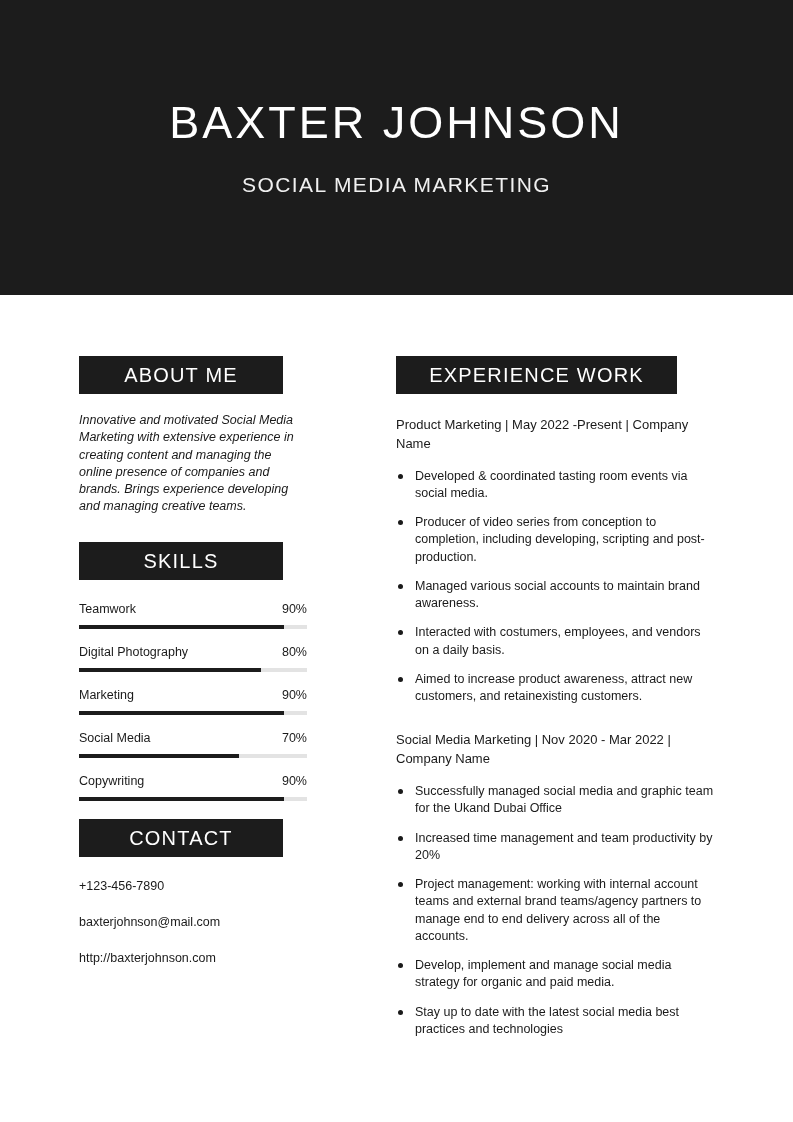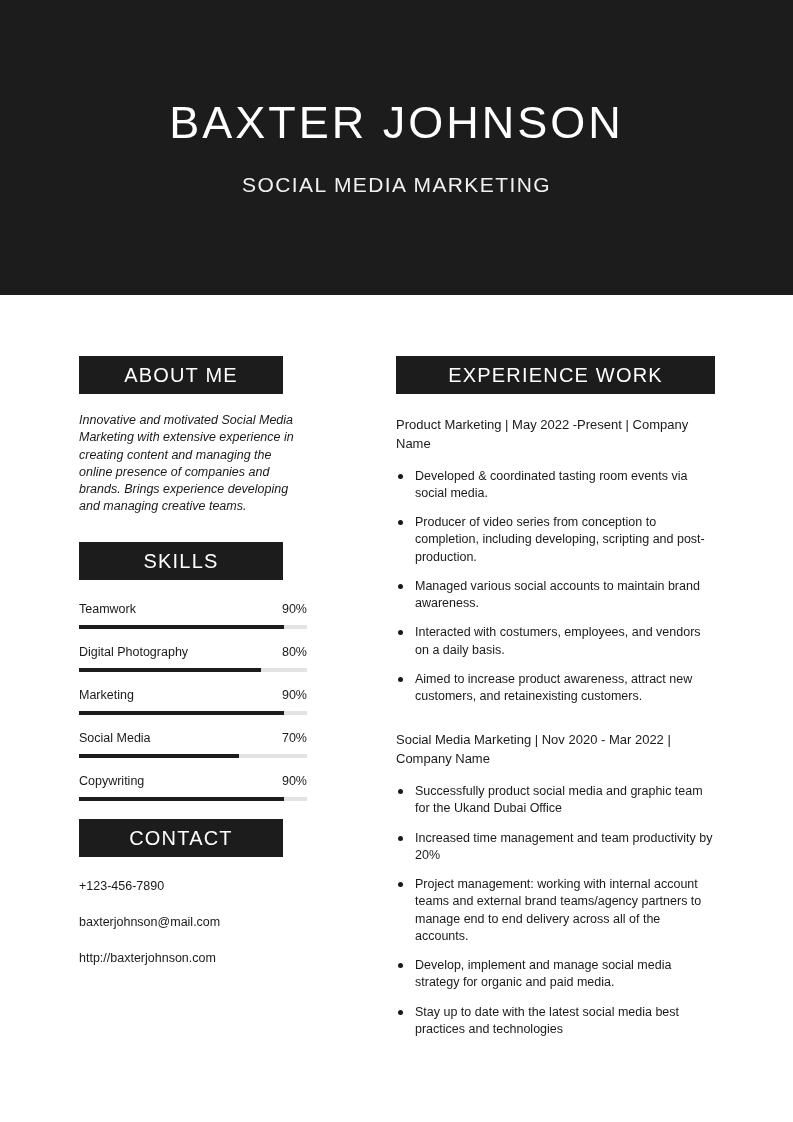--- a/index.html
+++ b/index.html
@@ -71,21 +71,21 @@
   .bar {
     background: #1c1c1c;
     color: #ffffff;
     text-align: center;
     font-size: 20px;
     letter-spacing: 1.2px;
     padding: 8px 0 9px 0;
     box-sizing: border-box;
   }
   .bar-left { width: 204px; height: 38px; line-height: 22px; }
-  .bar-right { width: 319px; height: 38px; line-height: 22px; }
+  .bar-right { width: 281px; height: 38px; line-height: 22px; }
 
   
   .about-text {
     margin: 18px 0 0 0;
     font-size: 12.5px;
     line-height: 1.38;
     color: #1a1a1a;
     font-style: italic;
   }
 
@@ -254,21 +254,21 @@
         <li class="bullet">Producer of video series from conception to completion, including developing, scripting and post-production.</li>
         <li class="bullet">Managed various social accounts to maintain brand awareness.</li>
         <li class="bullet">Interacted with costumers, employees, and vendors on a daily basis.</li>
         <li class="bullet">Aimed to increase product awareness, attract new customers, and retainexisting customers.</li>
       </ul>
     </div>
 
     <div class="job job-2">
       <p class="job-title">Social Media Marketing | Nov 2020 - Mar 2022 | Company Name</p>
       <ul class="bullets">
-        <li class="bullet">Successfully product social media and graphic team for the Ukand Dubai Office</li>
+        <li class="bullet">Successfully managed social media and graphic team for the Ukand Dubai Office</li>
         <li class="bullet">Increased time management and team productivity by 20%</li>
         <li class="bullet">Project management: working with internal account teams and external brand teams/agency partners to manage end to end delivery across all of the accounts.</li>
         <li class="bullet">Develop, implement and manage social media strategy for organic and paid media.</li>
         <li class="bullet">Stay up to date with the latest social media best practices and technologies</li>
       </ul>
     </div>
   </div>
 
 </div>
 

